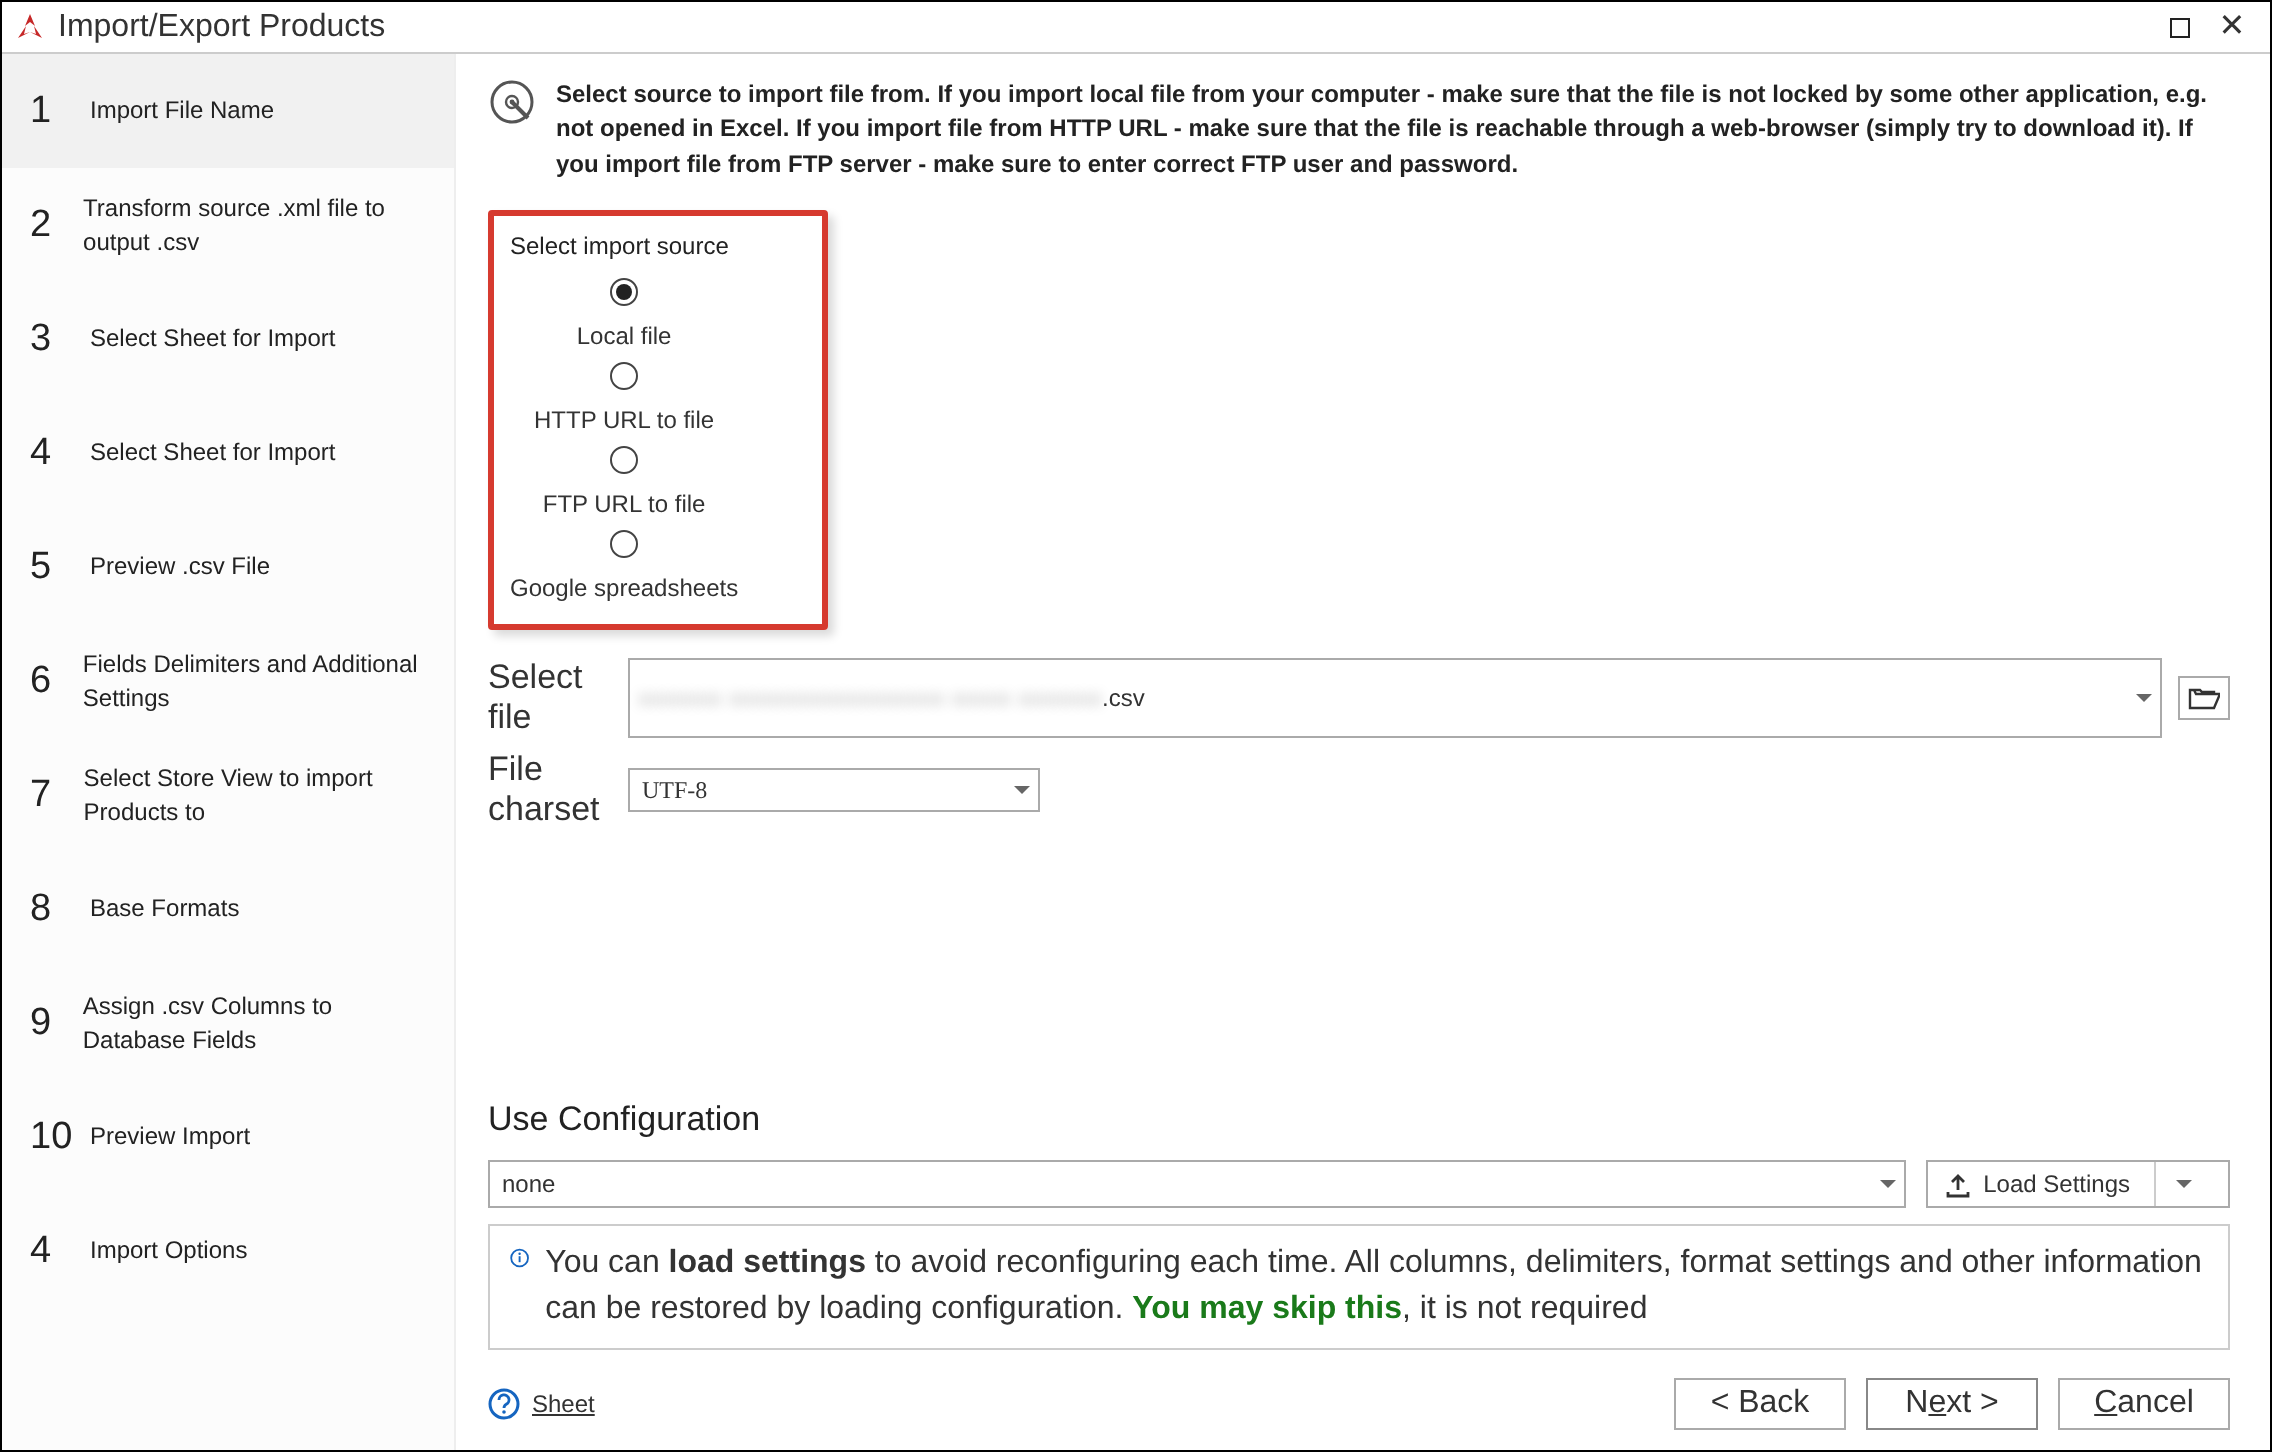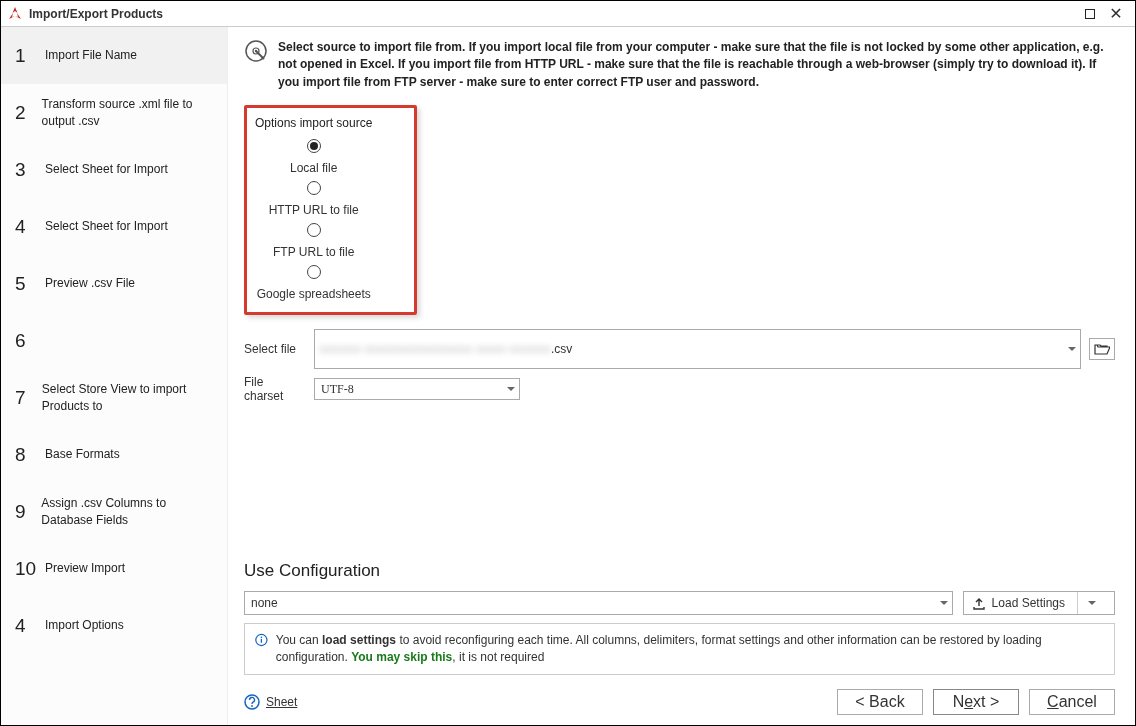--- a/index.html
+++ b/index.html
@@ -1,21 +1,21 @@
 <!DOCTYPE html>
 <html><head>
 <meta charset="utf-8">
 <style>
   * { box-sizing: border-box; margin: 0; padding: 0; }
   body { font-family: "Segoe UI", Tahoma, Arial, sans-serif; font-size: 12px; color: #333; background: #fff; }
   .window { width: 1136px; height: 726px; border: 1px solid #000; display: flex; flex-direction: column; }
   
   .titlebar { display: flex; align-items: center; height: 26px; padding: 0 6px; border-bottom: 1px solid #ccc; }
   .titlebar .app-icon { width: 16px; height: 16px; margin-right: 6px; display:flex; align-items:center; justify-content:center; }
-  .titlebar .title { flex: 1; font-size: 12px; font-weight: bold; }
+  .titlebar .title { flex: 1; font-size: 16px; }
   .titlebar .wm-btn { width: 26px; height: 22px; display: flex; align-items: center; justify-content: center; cursor: pointer; }
   .titlebar .square { width: 10px; height: 10px; border: 1.5px solid #222; }
   .titlebar .x { font-size: 16px; line-height: 1; }
   
   .body { flex: 1; display: flex; min-height: 0; }
   .sidebar { width: 227px; background: #fcfcfc; border-right: 1px solid #eee; overflow-y: auto; }
   .step { display: flex; align-items: center; padding: 11px 10px 11px 14px; cursor: pointer; min-height: 57px; }
   .step.active { background: #f1f1f1; }
   .step-num { width: 20px; font-size: 19px; font-weight: 400; color: #222; margin-right: 10px; text-align: left; }
   .step-label { font-size: 12px; color: #222; line-height: 1.35; }
@@ -23,35 +23,35 @@
   .main { flex: 1; display: flex; flex-direction: column; padding: 12px 20px 10px 16px; min-width: 0; }
   .info-row { display: flex; align-items: flex-start; gap: 10px; margin-bottom: 14px; }
   .hdd-icon { width: 24px; height: 24px; flex-shrink: 0; }
   .info-text { font-size: 12px; color: #222; line-height: 1.45; font-weight: 600; }
   .src-group { border: 3px solid #d63a2f; border-radius: 2px; padding: 8px 42px 8px 8px; width: max-content; position: relative; box-shadow: 3px 3px 5px rgba(0,0,0,0.15); }
   .src-group .group-label { font-size: 12px; color: #222; margin-bottom: 6px; }
   .radio-row { display: flex; align-items: center; gap: 8px; padding: 3px 0; cursor: pointer; flex-direction: column; }
   .radio-outer { width: 14px; height: 14px; border: 1.5px solid #444; border-radius: 50%; display: flex; align-items: center; justify-content: center; }
   .radio-inner { width: 8px; height: 8px; border-radius: 50%; background: #222; }
   .field-row { display: flex; align-items: center; margin-top: 14px; gap: 8px; }
-  .field-label { width: 62px; font-size: 12px; }
+  .field-label { width: 62px; font-size: 17px; }
   .text-input { flex: 1; height: 40px; border: 1px solid #aaa; background: #fff; display: flex; align-items: center; padding: 0 4px; position: relative; }
   .text-input .mask { color: transparent; text-shadow: 0 0 6px rgba(0,0,0,0.28); letter-spacing: 0px; user-select: none; }
   .text-input .suffix { color: #333; }
   .dd-caret { position: absolute; right: 4px; top: 50%; transform: translateY(-50%); width: 0; height: 0; border-left: 4px solid transparent; border-right: 4px solid transparent; border-top: 4px solid #666; cursor: pointer; }
   .browse-btn { width: 26px; height: 22px; border: 1px solid #aaa; display: flex; align-items: center; justify-content: center; cursor: pointer; background: #fff; }
   .select { width: 206px; height: 22px; border: 1px solid #aaa; display: flex; align-items: center; padding: 0 18px 0 6px; position: relative; background: #fff; cursor: pointer; font-family: Liberation Serif, serif; }
   .spacer { flex: 1; }
   .cfg-title { font-size: 17px; color: #222; margin-bottom: 10px; }
   .cfg-row { display: flex; gap: 10px; align-items: stretch; margin-bottom: 8px; }
   .cfg-select { flex: 1; height: 24px; border: 1px solid #aaa; display: flex; align-items: center; padding: 0 18px 0 6px; position: relative; background: #fff; cursor: pointer; }
   .load-btn { height: 24px; border: 1px solid #aaa; background: #fff; display: flex; align-items: center; padding: 0 18px 0 8px; gap: 6px; cursor: pointer; position: relative; }
   .load-btn .sep { width: 1px; align-self: stretch; background: #ccc; margin-left: 6px; }
   .hint-box { border: 1px solid #ccc; padding: 8px 10px; display: flex; gap: 8px; align-items: flex-start; }
-  .hint-text { font-size: 12px; line-height: 1.4; }
+  .hint-text { font-size: 16px; line-height: 1.4; }
   .hint-text b { font-weight: 600; }
   .hint-text .green { color: #1a7a1a; font-weight: 600; }
   .footer { display: flex; align-items: center; padding: 14px 0 0 0; margin-top: auto; }
   .help { display: flex; align-items: center; gap: 6px; cursor: pointer; }
   .help span { text-decoration: underline; }
   .btns { margin-left: auto; display: flex; gap: 10px; }
   .btn { min-width: 86px; height: 26px; border: 1px solid #aaa; background: #fff; display: flex; align-items: center; justify-content: center; cursor: pointer; font-size: 16px; padding: 0 14px; }
   .btn.primary { border: 1px solid #888; }
   .u { text-decoration: underline; }
 </style>
@@ -93,20 +93,21 @@
       <div class="step">
         <div class="step-num">4</div>
         <div class="step-label">Select Sheet for Import</div>
       </div>
       <div class="step">
         <div class="step-num">5</div>
         <div class="step-label">Preview .csv File</div>
       </div>
       <div class="step">
         <div class="step-num">6</div>
+        <div class="step-label">Fields Delimiters and Additional Settings</div>
       </div>
       <div class="step">
         <div class="step-num">7</div>
         <div class="step-label">Select Store View to import Products to</div>
       </div>
       <div class="step">
         <div class="step-num">8</div>
         <div class="step-label">Base Formats</div>
       </div>
       <div class="step">
@@ -130,21 +131,21 @@
             <circle cx="12" cy="12" r="10" fill="none" stroke="#555" stroke-width="1.5"></circle>
             <circle cx="12" cy="12" r="3" fill="none" stroke="#555" stroke-width="1.2"></circle>
             <circle cx="12" cy="12" r="1.2" fill="#555"></circle>
             <path d="M12 12 L20 20" stroke="#555" stroke-width="2"></path>
           </svg>
         </span>
         <div class="info-text">Select source to import file from. If you import local file from your computer - make sure that the file is not locked by some other application, e.g. not opened in Excel. If you import file from HTTP URL - make sure that the file is reachable through a web-browser (simply try to download it). If you import file from FTP server - make sure to enter correct FTP user and password.</div>
       </div>
 
       <div class="src-group">
-        <div class="group-label">Options import source</div>
+        <div class="group-label">Select import source</div>
         <div class="radio-row">
           <span class="radio-outer">
               <span class="radio-inner"></span>
             </span>
           <span>Local file</span>
         </div>
         <div class="radio-row">
           <span class="radio-outer"></span>
           <span>HTTP URL to file</span>
         </div>

